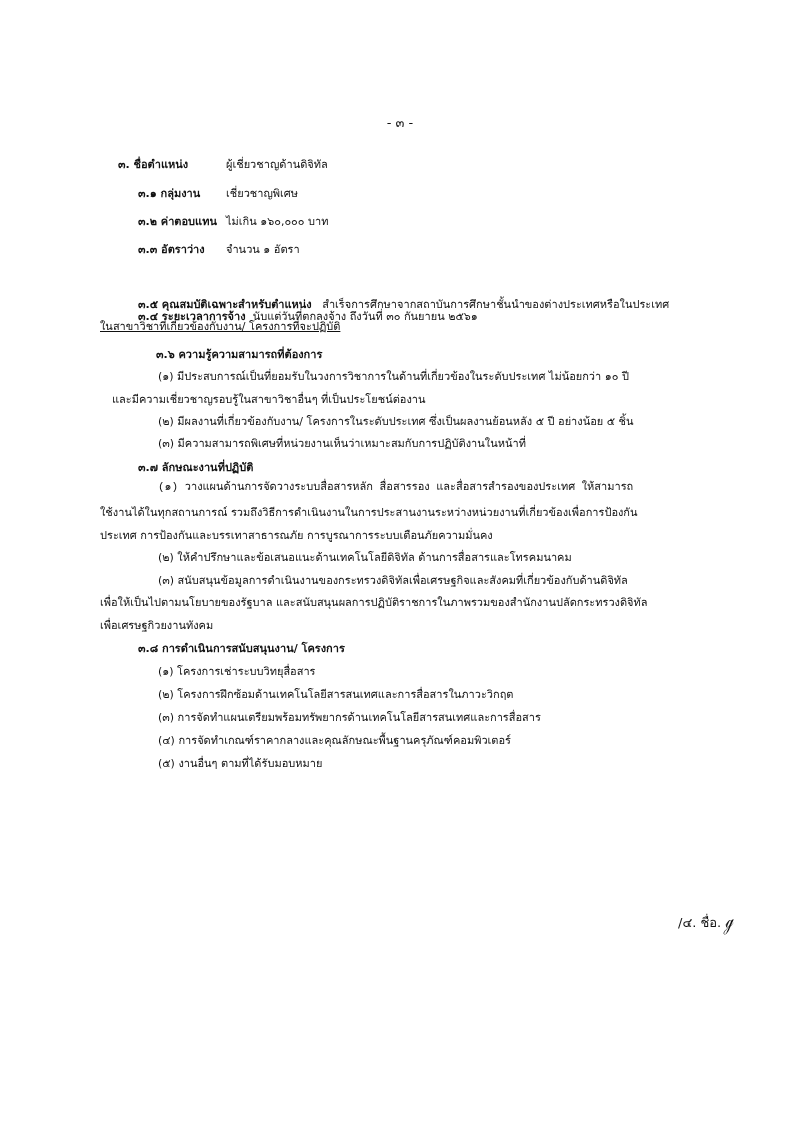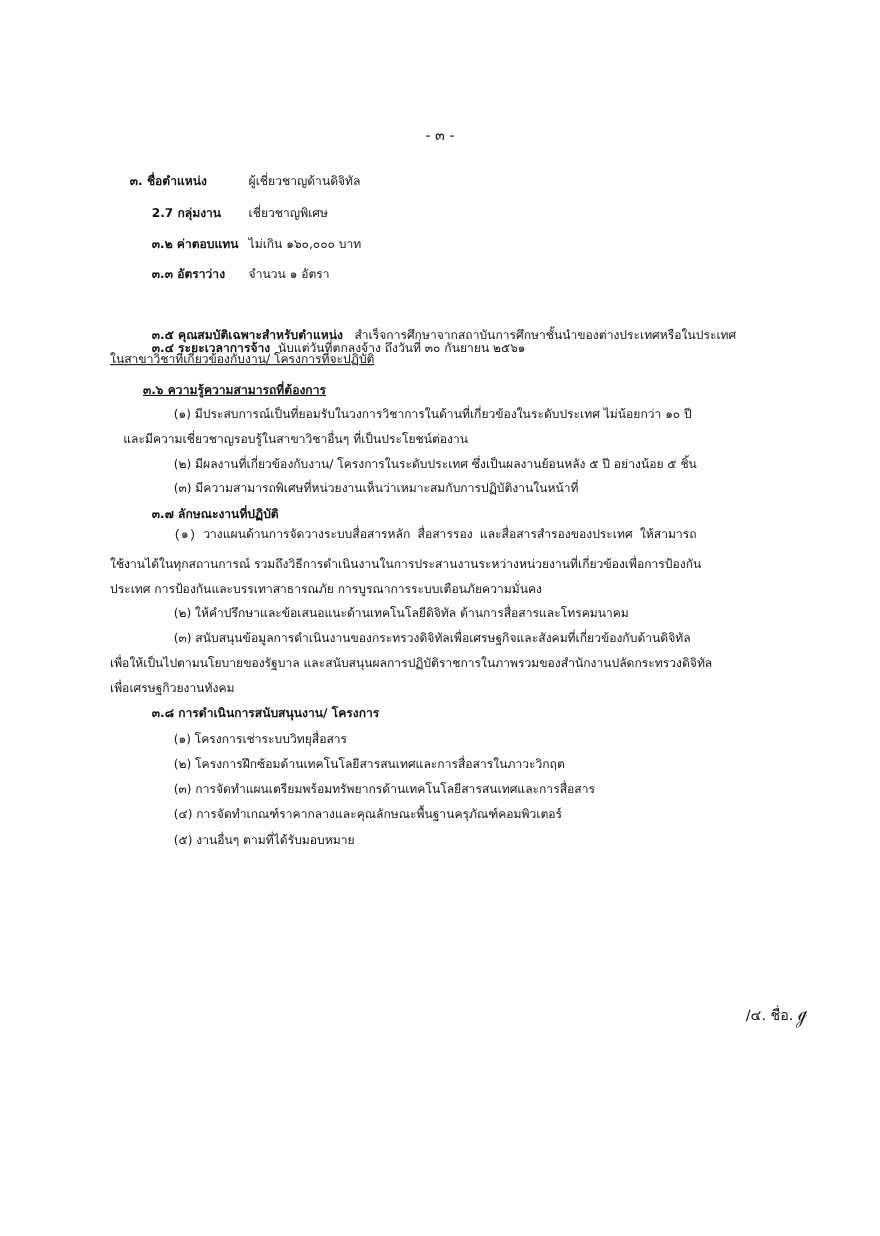--- a/index.html
+++ b/index.html
@@ -27,38 +27,38 @@
   </style>
 </head>
 <body>
 
 <div class="page-num">- ๓ -</div>
 
 <div class="line" style="top:156px;left:118px;">
   <span class="lbl b" style="width:108px;">๓. ชื่อตำแหน่ง</span><span>ผู้เชี่ยวชาญด้านดิจิทัล</span>
 </div>
 <div class="line" style="top:185px;left:138px;">
-  <span class="lbl b" style="width:88px;">2.7 กลุ่มงาน</span><span>เชี่ยวชาญพิเศษ</span>
+  <span class="lbl b" style="width:88px;">๓.๑ กลุ่มงาน</span><span>เชี่ยวชาญพิเศษ</span>
 </div>
 <div class="line" style="top:213px;left:138px;">
   <span class="lbl b" style="width:88px;">๓.๒ ค่าตอบแทน</span><span>ไม่เกิน ๑๖๐,๐๐๐ บาท</span>
 </div>
 <div class="line" style="top:241px;left:138px;">
   <span class="lbl b" style="width:88px;">๓.๓ อัตราว่าง</span><span>จำนวน ๑ อัตรา</span>
 </div>
 <div class="line" style="top:268px;left:138px;margin-top:40px;">
   <span class="b">๓.๔ ระยะเวลาการจ้าง</span>&nbsp;&nbsp;<span>นับแต่วันที่ตกลงจ้าง ถึงวันที่ ๓๐ กันยายน ๒๕๖๑</span>
 </div>
 
 <div class="line" style="top:296px;left:138px;">
   <span class="b">๓.๕ คุณสมบัติเฉพาะสำหรับตำแหน่ง</span>&nbsp;&nbsp;&nbsp;<span>สำเร็จการศึกษาจากสถาบันการศึกษาชั้นนำของต่างประเทศหรือในประเทศ</span>
 </div>
 <div class="line" style="top:318px;left:100px;text-decoration:underline;">ในสาขาวิชาที่เกี่ยวข้องกับงาน/ โครงการที่จะปฏิบัติ</div>
 
-<div class="line b" style="top:346px;left:130px;text-decoration:underline;">๓.๖ ความรู้ความสามารถที่ต้องการ</div>
+<div class="line b" style="top:346px;left:156px;">๓.๖ ความรู้ความสามารถที่ต้องการ</div>
 <div class="line" style="top:368px;left:158px;">(๑)  มีประสบการณ์เป็นที่ยอมรับในวงการวิชาการในด้านที่เกี่ยวข้องในระดับประเทศ ไม่น้อยกว่า ๑๐ ปี</div>
 <div class="line" style="top:391px;left:100px;margin-left:12px;">และมีความเชี่ยวชาญรอบรู้ในสาขาวิชาอื่นๆ ที่เป็นประโยชน์ต่องาน</div>
 <div class="line" style="top:413px;left:158px;">(๒)  มีผลงานที่เกี่ยวข้องกับงาน/ โครงการในระดับประเทศ ซึ่งเป็นผลงานย้อนหลัง ๕ ปี อย่างน้อย ๕ ชิ้น</div>
 <div class="line" style="top:435px;left:158px;">(๓)  มีความสามารถพิเศษที่หน่วยงานเห็นว่าเหมาะสมกับการปฏิบัติงานในหน้าที่</div>
 
 <div class="line b" style="top:459px;left:138px;">๓.๗ ลักษณะงานที่ปฏิบัติ</div>
 <div class="line" style="top:478px;left:158px;font-family:Liberation Mono, monospace;">(๑)  วางแผนด้านการจัดวางระบบสื่อสารหลัก สื่อสารรอง และสื่อสารสำรองของประเทศ ให้สามารถ</div>
 <div class="line" style="top:504px;left:100px;">ใช้งานได้ในทุกสถานการณ์ รวมถึงวิธีการดำเนินงานในการประสานงานระหว่างหน่วยงานที่เกี่ยวข้องเพื่อการป้องกัน</div>
 <div class="line" style="top:527px;left:100px;">ประเทศ การป้องกันและบรรเทาสาธารณภัย การบูรณาการระบบเตือนภัยความมั่นคง</div>
 <div class="line" style="top:549px;left:158px;text-align:right;">(๒)  ให้คำปรึกษาและข้อเสนอแนะด้านเทคโนโลยีดิจิทัล ด้านการสื่อสารและโทรคมนาคม</div>

